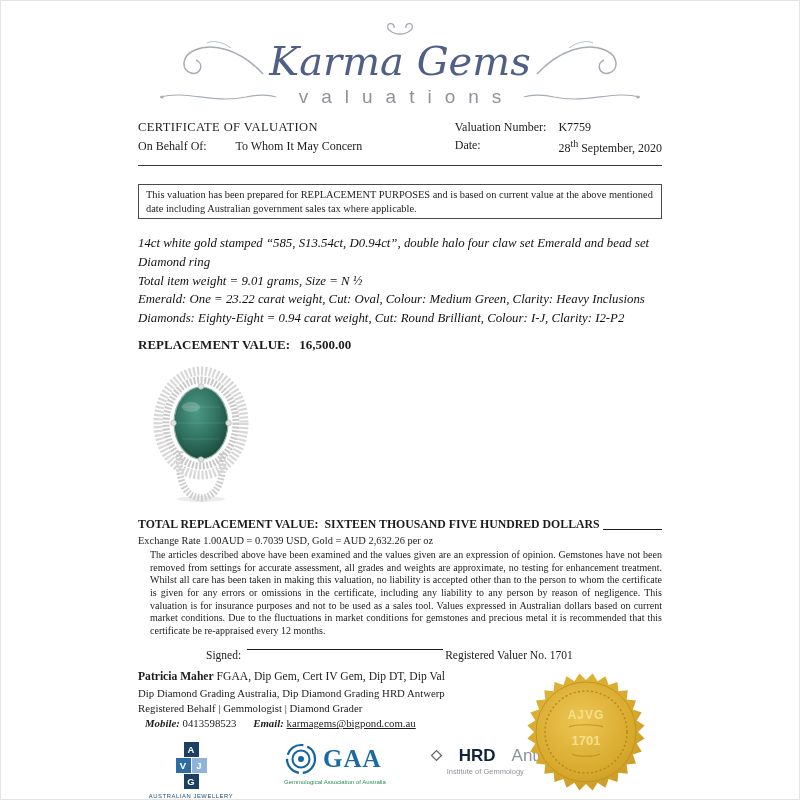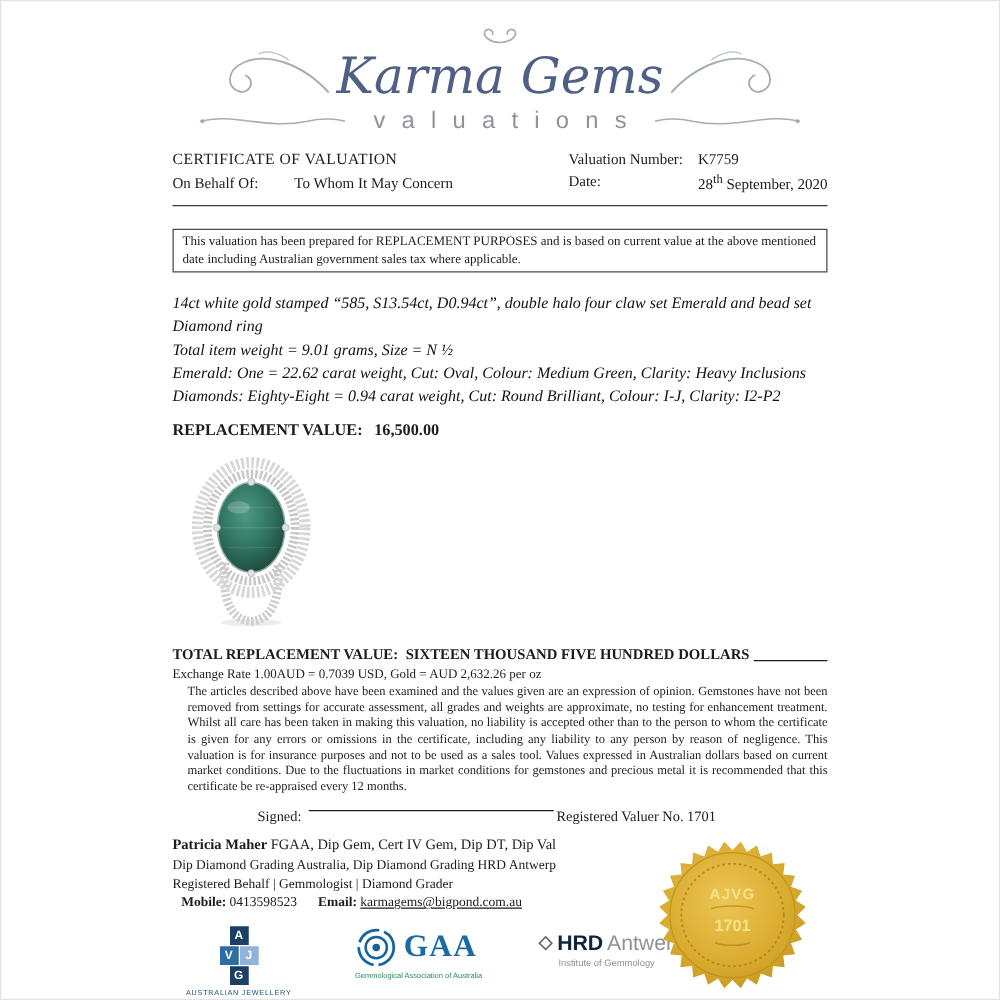--- a/index.html
+++ b/index.html
@@ -45,42 +45,42 @@
   .total-row .fill{flex:1;border-bottom:1.2px solid #1c1c1c;margin:0 3px 2px 3px;}
   .total-row .tail{width:64px;border-bottom:1.2px solid #1c1c1c;margin:0 0 2px 3px;}
   .exchange{font-size:10.4px;margin-top:3px;}
   .disclaimer{font-size:10px;line-height:1.26;text-align:justify;margin-top:3px;color:#222;margin-left:12px;}
 
   
   .signed-row{display:flex;align-items:flex-start;margin-top:12px;font-size:11.5px;padding-left:68px;}
   .signed-row .line{width:196px;border-bottom:1px solid #1c1c1c;margin:0 2px 2px 6px;}
   .sig{margin-top:8px;font-size:10.8px;line-height:1.42;}
   .sig-name{font-size:11.6px;}
-  .sig-contact .lbl{font-weight:bold;}
+  .sig-contact .lbl{font-style:italic;font-weight:bold;}
   .sig-contact .grp{margin:0 7px;}
   .email{text-decoration:underline;}
 
   
   .logos{display:flex;align-items:flex-start;margin-top:10px;padding-left:4px;gap:44px;}
   .ajvg{width:98px;text-align:center;font-family:"Liberation Sans",sans-serif;}
   .ajvg-rows{display:flex;flex-direction:column;align-items:center;gap:1px;}
   .ajvg-mid{display:flex;gap:1px;}
   .ajvg-sq{width:15px;height:15px;color:#fff;font-size:9.5px;font-weight:bold;
            display:flex;align-items:center;justify-content:center;}
   .sq-a,.sq-g{background:#1c3f63;}
   .sq-v{background:#2e6da4;}
   .sq-j{background:#8fb3d9;}
   .ajvg-cap{font-size:5.8px;color:#1b4e79;letter-spacing:.6px;margin-top:3px;line-height:1.55;}
   .gaa{font-family:"Liberation Sans",sans-serif;}
   .gaa-row{display:flex;align-items:center;}
   .gaa-letters{font-family:"Liberation Serif",serif;font-size:25px;font-weight:bold;
                color:#1a6aa5;letter-spacing:1px;margin-left:5px;line-height:1;}
   .gaa-cap{font-size:6px;color:#2e8b57;margin-top:3px;}
   .hrd{font-family:"Liberation Sans",sans-serif;padding-top:4px;}
-  .hrd-row{display:flex;align-items:center;gap:3px;}
+  .hrd-row{display:flex;align-items:center;gap:16px;}
   .hrd-b{font-weight:bold;color:#10243d;font-size:17px;}
   .hrd-a{color:#8d9298;font-size:17px;}
   .hrd-cap{font-size:7.5px;color:#8d9298;margin-left:17px;margin-top:1px;}
 
   
   .seal{position:absolute;left:524px;top:670px;}
   .seal text{text-anchor:middle;fill:#f6e18b;font-weight:bold;font-family:"Liberation Sans",sans-serif;}
   .seal-t1{font-size:12px;letter-spacing:1px;}
   .seal-t2{font-size:13px;}
 </style>
@@ -136,21 +136,21 @@
       </div>
     </div>
 
     <div class="rule"></div>
 
     <div class="notice">This valuation has been prepared for REPLACEMENT PURPOSES and is based on current value at the above mentioned date including Australian government sales tax where applicable.</div>
 
     <div class="desc">
       <div>14ct white gold stamped “585, S13.54ct, D0.94ct”, double halo four claw set Emerald and bead set Diamond ring</div>
       <div>Total item weight = 9.01 grams, Size = N ½</div>
-      <div>Emerald: One = 22.62 carat weight, Cut: Oval, Colour: Medium Green, Clarity: Heavy Inclusions</div>
+      <div>Emerald: One = 23.22 carat weight, Cut: Oval, Colour: Medium Green, Clarity: Heavy Inclusions</div>
       <div>Diamonds: Eighty-Eight = 0.94 carat weight, Cut: Round Brilliant, Colour: I-J, Clarity: I2-P2</div>
     </div>
 
     <div class="replacement">
       <span>REPLACEMENT VALUE:</span>
       <span class="amt">16,500.00</span>
     </div>
 
     <svg class="ring" width="122" height="140" viewBox="0 0 122 140">
       <defs>

